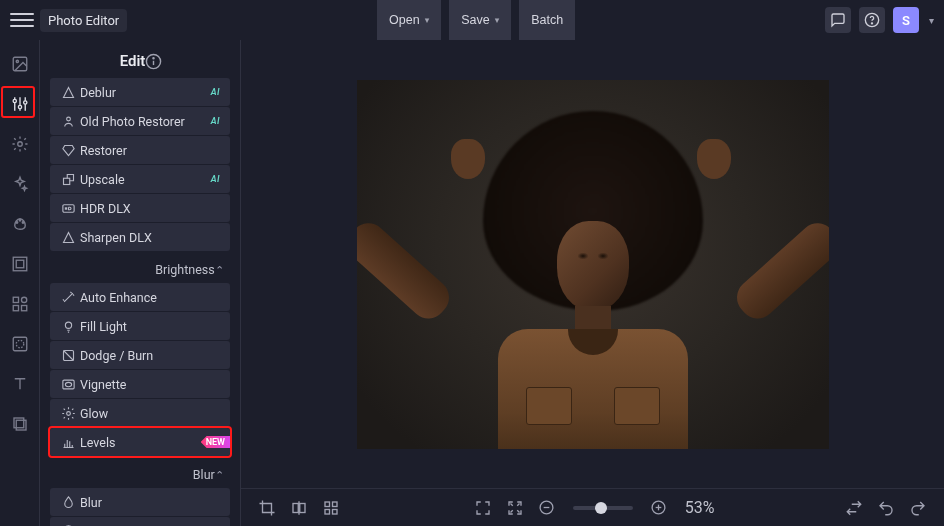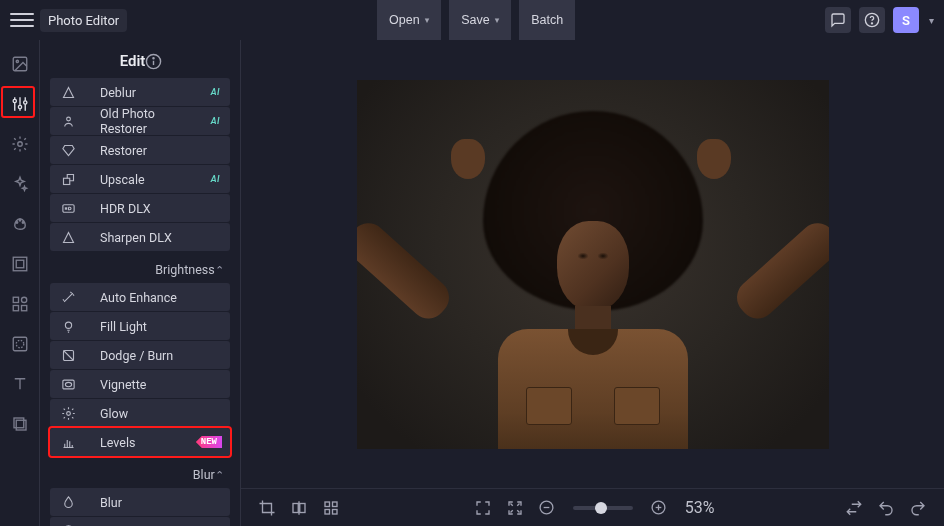--- a/index.html
+++ b/index.html
@@ -28,24 +28,24 @@
   .rail-highlight { position:absolute; border:2.5px solid #ff1a1a; border-radius:3px; pointer-events:none; }
   
   
   .sidebar { width:201px; border-right:1px solid #2f3140; display:flex; flex-direction:column; overflow:hidden; }
   .side-head { display:flex; align-items:center; justify-content:center; padding:12px 16px 8px 18px; }
   .side-head h2 { font-size:15px; font-weight:600; color:#ebecf1; }
   .info-icon { color:#a0a2b0; cursor:pointer;}
   .side-scroll { overflow-y:auto; flex:1; padding:0 10px 10px 10px;}
   .side-scroll::-webkit-scrollbar{width:6px;} .side-scroll::-webkit-scrollbar-thumb{background:#3a3c4c;border-radius:3px;}
   
-  .tool-item { height:28px; background:#2b2d3d; margin-bottom:1px; display:flex; align-items:center; padding:0 10px 0 10px; font-size:12.5px; color:#d6d7e0; cursor:pointer; border-radius:3px; gap:24px; position:relative;}
+  .tool-item { height:28px; background:#2b2d3d; margin-bottom:1px; display:flex; align-items:center; padding:0 10px 0 10px; font-size:12.5px; color:#d6d7e0; cursor:pointer; border-radius:3px; gap:4px; position:relative;}
   .tool-item .t-icon { width:16px; height:16px; display:flex; align-items:center; justify-content:center; color:#b5b7c4; flex-shrink:0;}
   .tool-item .ai-badge { margin-left:auto; font-size:9px; font-style:italic; color:#66d9c8; font-weight:600; letter-spacing:0.5px;}
-  .tool-item .new-badge { margin-left:auto; font-size:9px; background:linear-gradient(90deg,#ff3a7a,#d946ef); color:#fff; padding:1px 5px; border-radius:3px 0 0 3px; clip-path: polygon(6px 0, 100% 0, 100% 100%, 6px 100%, 0 50%); font-weight:600; position:absolute; right:8px;font-family:Liberation Mono, monospace;}
+  .tool-item .new-badge { margin-left:auto; font-size:9px; background:linear-gradient(90deg,#ff3a7a,#d946ef); color:#fff; padding:1px 5px; border-radius:3px 0 0 3px; clip-path: polygon(6px 0, 100% 0, 100% 100%, 6px 100%, 0 50%); font-weight:600; position:absolute; right:0;}
   .tool-item.levels-highlight::after{ content:""; position:absolute; inset:-2px; border:2.5px solid #ff1a1a; border-radius:4px; pointer-events:none;}
   
   .section-head { display:flex; align-items:center; justify-content:flex-end; padding:10px 6px 6px 2px; font-size:12.5px; color:#c0c2cd; cursor:pointer;}
   .section-head .chev { font-size:11px; color:#9a9cad; transform:rotate(180deg);}
   
   
   .canvas-wrap { flex:1; display:flex; flex-direction:column; background:#1c1e2b;}
   .canvas { flex:1; display:flex; align-items:center; justify-content:center; padding:20px; overflow:hidden;}
   .photo-frame { width:472px; height:369px; background: radial-gradient(ellipse 60% 70% at 50% 45%, #3a332d 0%, #2a2622 55%, #1d1a18 100%); position:relative; overflow:hidden;}
   .subject { position:absolute; left:50%; top:52%; transform:translate(-50%,-50%); width:320px; height:360px;}

